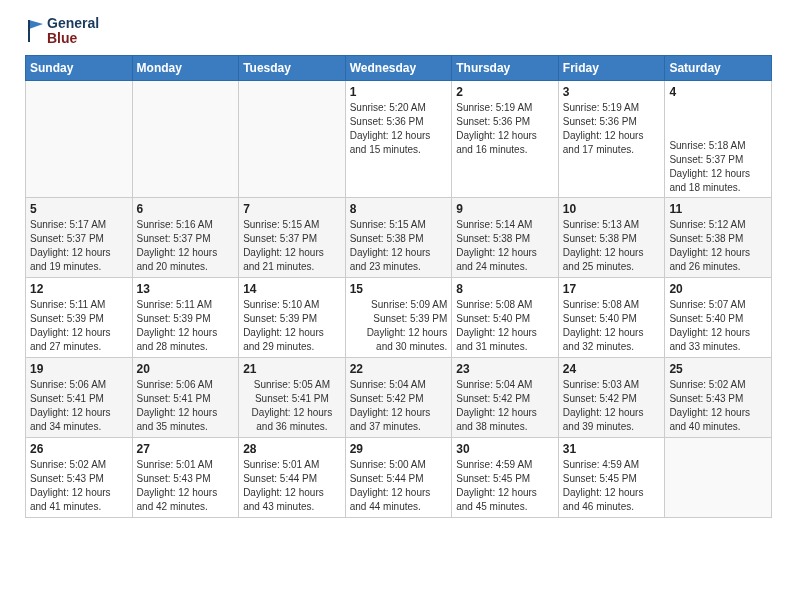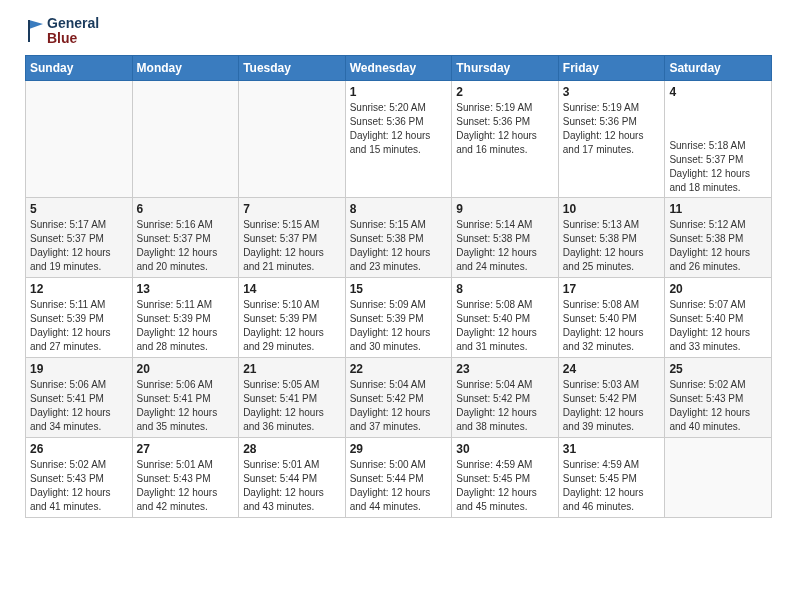--- a/index.html
+++ b/index.html
@@ -220,21 +220,21 @@
           </td>
           <td>
             <span class="day-num">14</span>
             <div class="day-info" style="white-space: pre-line;">Sunrise: 5:10 AM
 Sunset: 5:39 PM
 Daylight: 12 hours
 and 29 minutes.</div>
           </td>
           <td>
             <span class="day-num">15</span>
-            <div class="day-info" style="white-space: pre-line;">Sunrise: 5:09 AM
+            <div class="day-info" style="white-space: pre-line; text-align: right;">Sunrise: 5:09 AM
 Sunset: 5:39 PM
 Daylight: 12 hours
 and 30 minutes.</div>
           </td>
           <td>
             <span class="day-num">8</span>
             <div class="day-info" style="white-space: pre-line;">Sunrise: 5:08 AM
 Sunset: 5:40 PM
 Daylight: 12 hours
 and 31 minutes.</div>
@@ -264,21 +264,21 @@
           </td>
           <td>
             <span class="day-num">20</span>
             <div class="day-info" style="white-space: pre-line;">Sunrise: 5:06 AM
 Sunset: 5:41 PM
 Daylight: 12 hours
 and 35 minutes.</div>
           </td>
           <td>
             <span class="day-num">21</span>
-            <div class="day-info" style="white-space: pre-line;">Sunrise: 5:05 AM
+            <div class="day-info" style="white-space: pre-line; text-align: center;">Sunrise: 5:05 AM
 Sunset: 5:41 PM
 Daylight: 12 hours
 and 36 minutes.</div>
           </td>
           <td>
             <span class="day-num">22</span>
             <div class="day-info" style="white-space: pre-line;">Sunrise: 5:04 AM
 Sunset: 5:42 PM
 Daylight: 12 hours
 and 37 minutes.</div>

